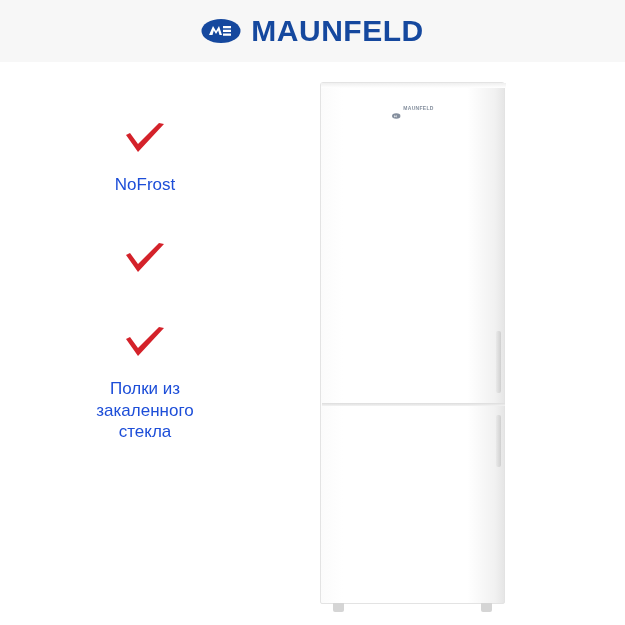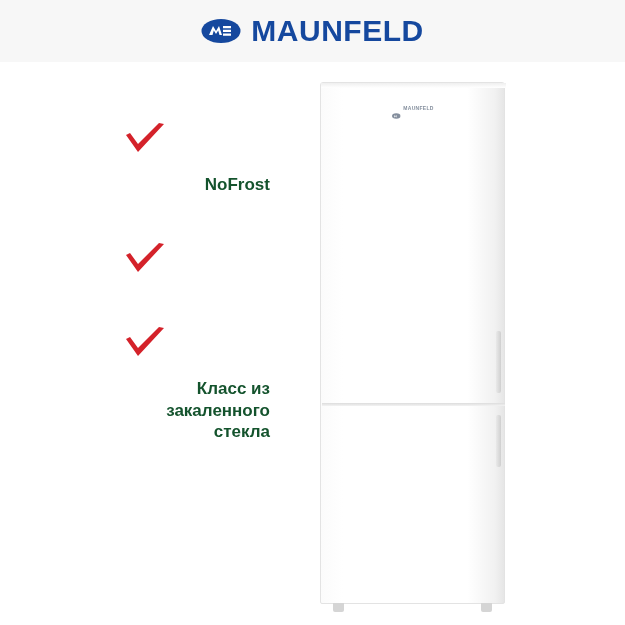--- a/index.html
+++ b/index.html
@@ -61,25 +61,24 @@
   .feature {
     text-align: center;
     margin-bottom: 46px;
   }
   .check {
     display: block;
     margin: 0 auto 14px auto;
   }
   .feature-label {
     font-size: 17px;
-    font-weight: bold;
-    color: #14532d;
+    font-weight: normal;
+    color: #1d4ed8;
     line-height: 1.28;
     white-space: pre-line;
-    text-align: right;
   }
   .feature-1 { margin-top: 12px; }
   .feature-2 { margin-top: 28px; }
   .feature-3 { margin-top: 28px; }
   
   .product {
     position: absolute;
     left: 320px;
     top: 82px;
     width: 185px;
@@ -206,21 +205,21 @@
         </svg>
       </span>
     </div>
 
     <div class="feature feature-3">
       <span class="check">
         <svg width="44" height="34" viewBox="0 0 44 34" xmlns="http://www.w3.org/2000/svg">
           <path d="M3 13 L15 30 L41 2 L36 1 L15 22 L7 11 Z" fill="#d4222a"></path>
         </svg>
       </span>
-      <div class="feature-label">Класс из
+      <div class="feature-label">Полки из
 закаленного
 стекла</div>
     </div>
 
   </div>
 
   <div class="product">
     <div class="fridge-body">
       <div class="fridge-top-shadow"></div>
       <div class="badge">

